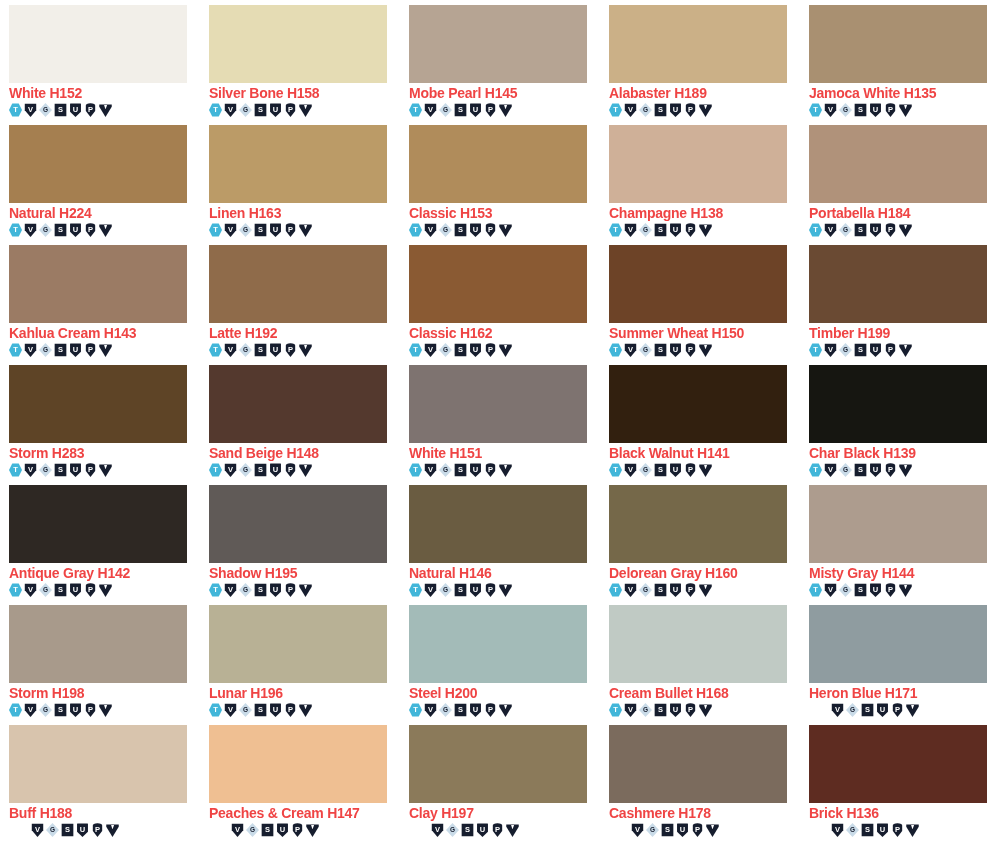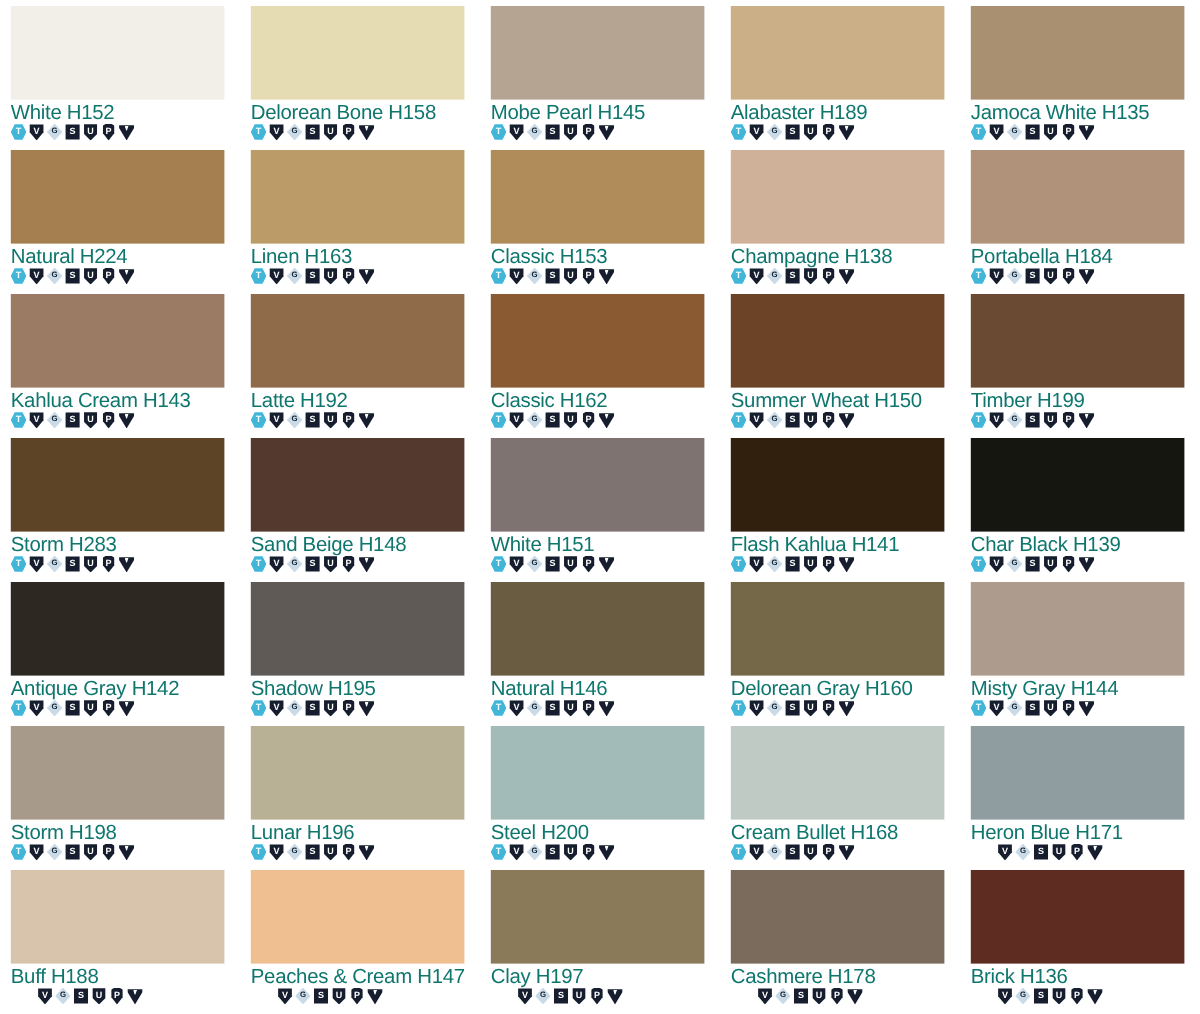--- a/index.html
+++ b/index.html
@@ -26,27 +26,27 @@
     display: flex;
     flex-direction: column;
     position: relative;
   }
   .swatch-chip {
     width: 100%;
     height: 78px;
     flex: 0 0 78px;
   }
   .swatch-label {
-    font-size: 17px;
+    font-size: 14px;
     line-height: 15px;
-    color: #0f766e;
+    color: #ef4444;
     letter-spacing: -0.25px;
     padding-top: 3px;
     white-space: nowrap;
-    font-weight: 400;
+    font-weight: 700;
   }
   .badge-row {
     display: flex;
     align-items: center;
     gap: 2px;
     padding-top: 2px;
     height: 16px;
   }
   .badge-row.shifted { padding-left: 22px; }
 
@@ -166,21 +166,21 @@
           <span class="glyph">P</span>
         </div>
         <div class="badge b-c">
           <div class="shape"></div>
           <div class="notch"></div>
         </div>
       </div>
     </div>
     <div class="swatch-cell">
       <div class="swatch-chip" style="background: rgb(229, 220, 180);"></div>
-      <div class="swatch-label">Delorean Bone H158</div>
+      <div class="swatch-label">Silver Bone H158</div>
       <div class="badge-row">
         <div class="badge b-t">
           <div class="shape"></div>
           <span class="glyph">T</span>
         </div>
         <div class="badge b-v">
           <div class="shape"></div>
           <span class="glyph">V</span>
         </div>
         <div class="badge b-g">
@@ -744,21 +744,21 @@
           <span class="glyph">P</span>
         </div>
         <div class="badge b-c">
           <div class="shape"></div>
           <div class="notch"></div>
         </div>
       </div>
     </div>
     <div class="swatch-cell">
       <div class="swatch-chip" style="background: rgb(50, 32, 15);"></div>
-      <div class="swatch-label">Flash Kahlua H141</div>
+      <div class="swatch-label">Black Walnut H141</div>
       <div class="badge-row">
         <div class="badge b-t">
           <div class="shape"></div>
           <span class="glyph">T</span>
         </div>
         <div class="badge b-v">
           <div class="shape"></div>
           <span class="glyph">V</span>
         </div>
         <div class="badge b-g">

